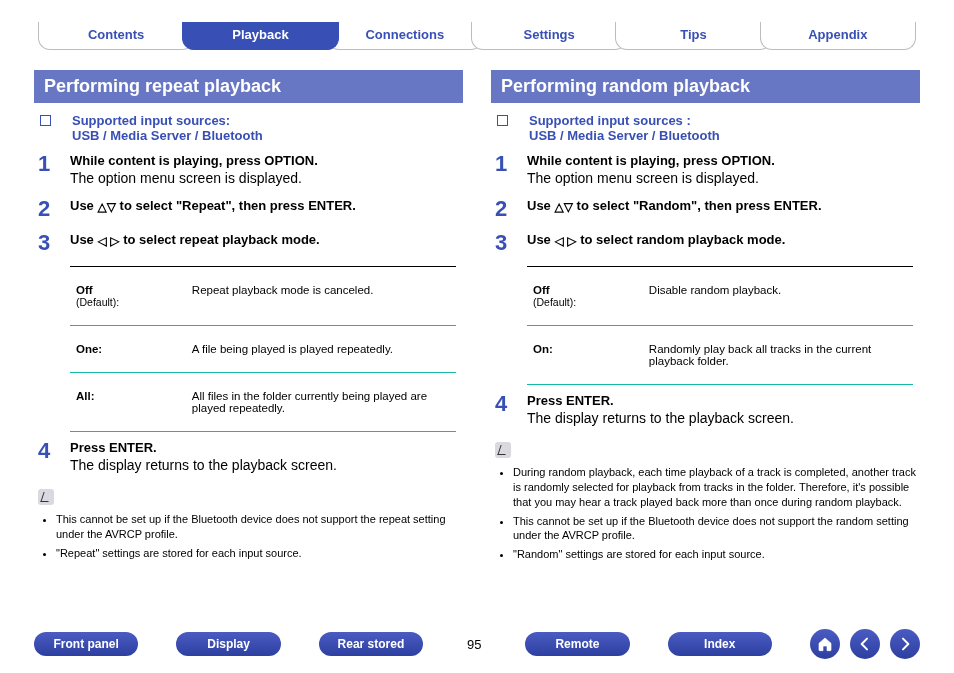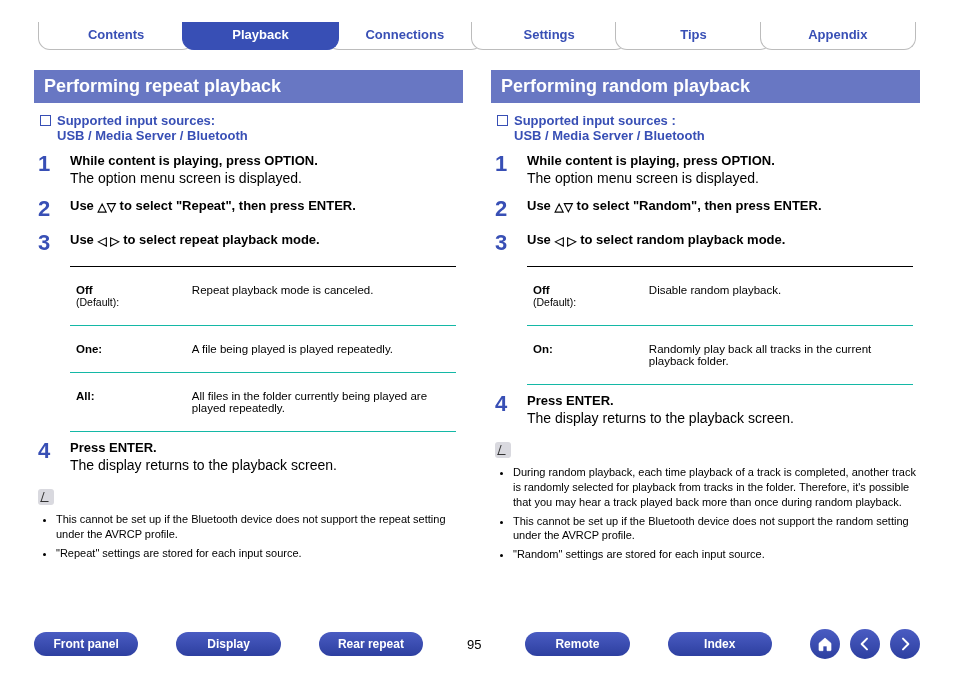--- a/index.html
+++ b/index.html
@@ -67,21 +67,21 @@
     background: var(--header-bg);
     color: #fff;
     font-size: 18px;
     font-weight: bold;
     padding: 6px 10px;
     margin-bottom: 10px;
   }
   .sub {
     display: flex;
     align-items: flex-start;
-    gap: 6px;
+    gap: 21px;
     font-weight: bold;
     font-size: 13px;
     color: var(--blue);
     margin: 4px 0 10px 0;
     padding-left: 6px;
   }
   .sub-icon {
     width: 11px; height: 11px;
     border: 1.5px solid var(--blue);
     margin-top: 2px;
@@ -364,21 +364,21 @@
         <li>"Random" settings are stored for each input source.</li>
       </ul>
     </div>
 
   </div>
 </div>
 
 <div class="bottomnav">
   <div class="pill">Front panel</div>
   <div class="pill">Display</div>
-  <div class="pill">Rear repeat</div>
+  <div class="pill">Rear stored</div>
   <div class="page-num">95</div>
   <div class="pill">Remote</div>
   <div class="pill">Index</div>
 
   <div class="navicons">
     <div class="circ">
       <svg viewBox="0 0 24 24">
           <path d="M3 11l9-8 9 8v10a1 1 0 0 1-1 1h-5v-7h-6v7H4a1 1 0 0 1-1-1z" fill="#fff"></path>
         </svg>
     </div>

